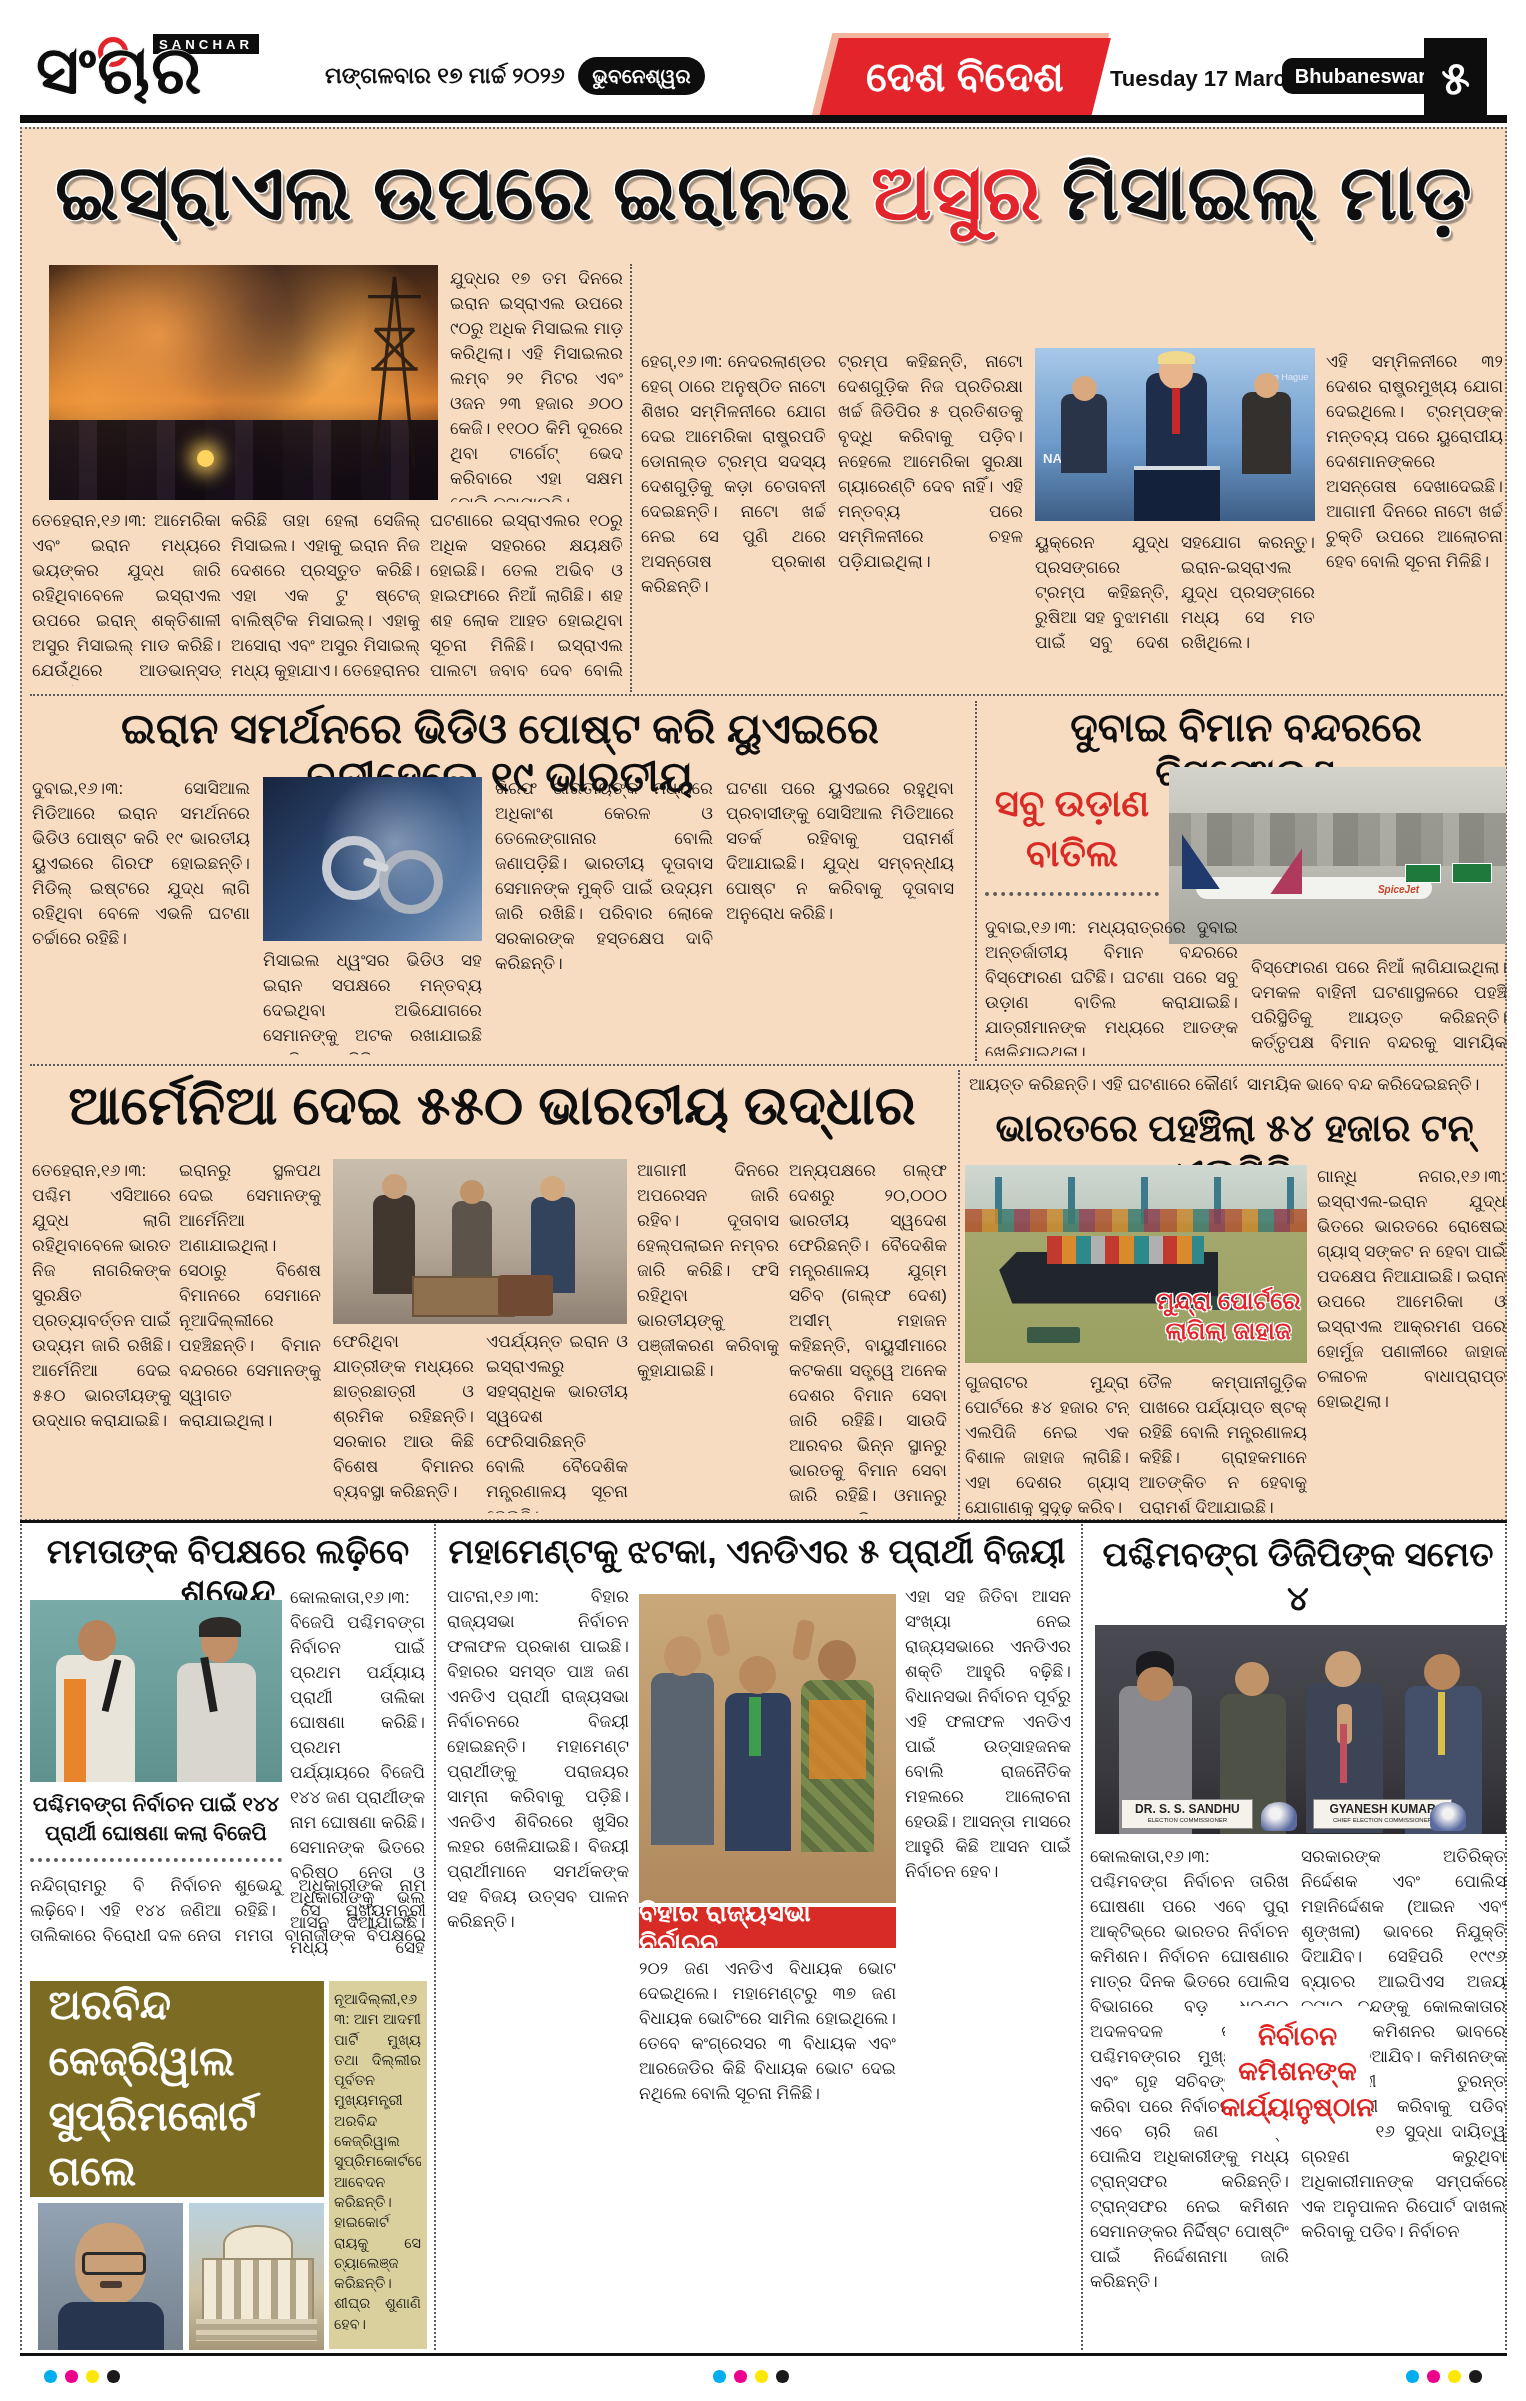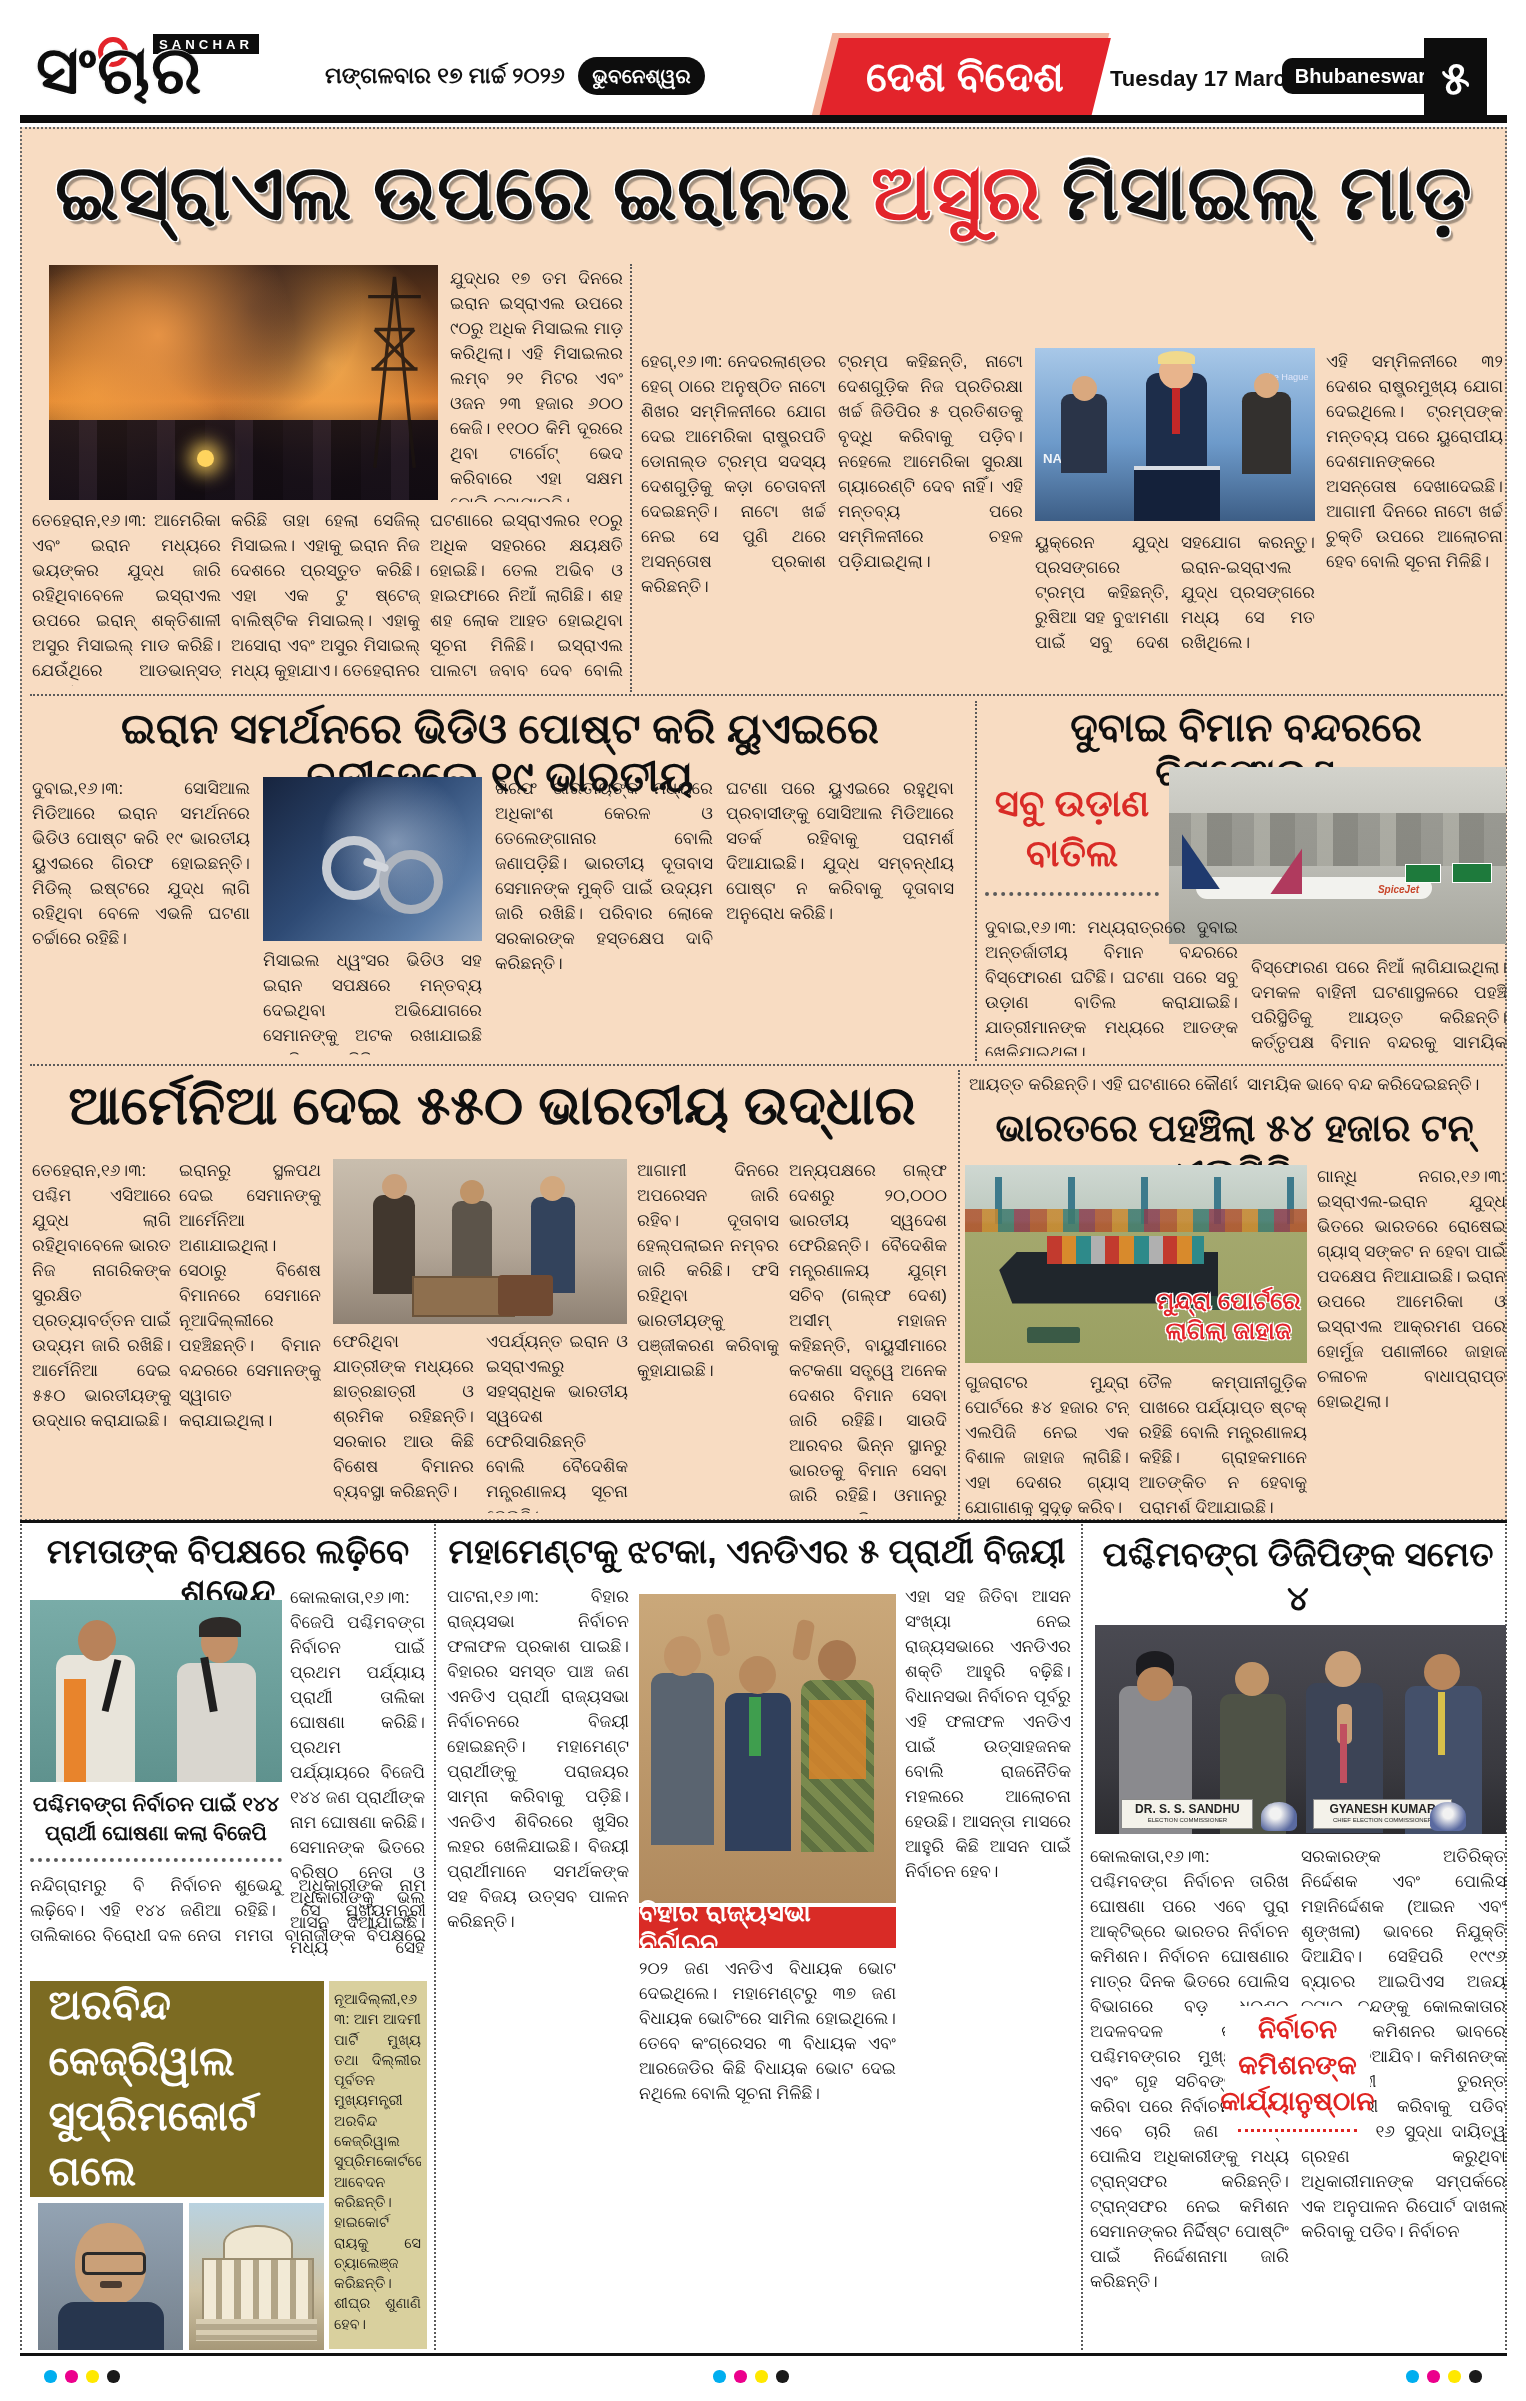--- a/index.html
+++ b/index.html
@@ -307,21 +307,21 @@
     <div class="np" style="left:218px;bottom:5.3px;width:139px;height:30px;font-size:12px;line-height:1.2;padding-top:2.6px;box-sizing:border-box;">
       <div>GYANESH KUMAR</div>
       <div style="font-size:6px;font-weight:400;">CHIEF ELECTION COMMISSIONER</div>
     </div>
     <div class="abs" style="left:166px;bottom:2.6px;width:36px;height:29px;border-radius:50% 50% 20% 20%;background:radial-gradient(circle at 40% 40%,#f2f2f2 20%,#5a6aa0 70%);"></div>
     <div class="abs" style="right:40px;bottom:2.6px;width:36px;height:29px;border-radius:50% 50% 20% 20%;background:radial-gradient(circle at 50% 40%,#f2f2f2 20%,#5a6aa0 70%);"></div>
   </div>
 
   <div class="col" style="left:1090px;top:1845px;width:199px;height:502px;">କୋଲକାତା,୧୬।୩: ପଶ୍ଚିମବଙ୍ଗ ନିର୍ବାଚନ ତାରିଖ ଘୋଷଣା ପରେ ଏବେ ପୁରା ଆକ୍ଟିଭ୍‌ରେ ଭାରତର ନିର୍ବାଚନ କମିଶନ। ନିର୍ବାଚନ ଘୋଷଣାର ମାତ୍ର ଦିନକ ଭିତରେ ପୋଲିସ ବିଭାଗରେ ବଡ଼ ଧରଣର ଅଦଳବଦଳ କରିଛନ୍ତି। ପଶ୍ଚିମବଙ୍ଗର ମୁଖ୍ୟ ସଚିବ ଏବଂ ଗୃହ ସଚିବଙ୍କୁ ବଦଳି କରିବା ପରେ ନିର୍ବାଚନ କମିଶନ ଏବେ ଚାରି ଜଣ ବରିଷ୍ଠ ପୋଲିସ ଅଧିକାରୀଙ୍କୁ ମଧ୍ୟ ଟ୍ରାନ୍ସଫର କରିଛନ୍ତି। ଟ୍ରାନ୍ସଫର ନେଇ କମିଶନ ସେମାନଙ୍କର ନିର୍ଦ୍ଦିଷ୍ଟ ପୋଷ୍ଟିଂ ପାଇଁ ନିର୍ଦ୍ଦେଶନାମା ଜାରି କରିଛନ୍ତି।</div>
   <div class="col" style="left:1301px;top:1845px;width:205px;height:502px;">ସରକାରଙ୍କ ଅତିରିକ୍ତ ନିର୍ଦ୍ଦେଶକ ଏବଂ ପୋଲିସ ମହାନିର୍ଦ୍ଦେଶକ (ଆଇନ ଏବଂ ଶୃଙ୍ଖଳା) ଭାବରେ ନିଯୁକ୍ତି ଦିଆଯିବ। ସେହିପରି ୧୯୯୬ ବ୍ୟାଚର ଆଇପିଏସ ଅଜୟ କୁମାର ନନ୍ଦଙ୍କୁ କୋଲକାତାର ପୋଲିସ କମିଶନର ଭାବରେ ନିଯୁକ୍ତି ଦିଆଯିବ। କମିଶନଙ୍କ ନିର୍ଦ୍ଦେଶାବଳୀ ତୁରନ୍ତ କାର୍ଯ୍ୟକାରୀ କରିବାକୁ ପଡିବ ଏବଂ ମାର୍ଚ୍ଚ ୧୬ ସୁଦ୍ଧା ଦାୟିତ୍ୱ ଗ୍ରହଣ କରୁଥିବା ଅଧିକାରୀମାନଙ୍କ ସମ୍ପର୍କରେ ଏକ ଅନୁପାଳନ ରିପୋର୍ଟ ଦାଖଲ କରିବାକୁ ପଡିବ। ନିର୍ବାଚନ</div>
-  <div class="abs" style="left:1225px;top:2006px;width:145px;height:132px;background:#fff;display:flex;flex-direction:column;
+  <div class="abs" style="left:1225px;top:2006px;width:145px;height:132px;background:#fff;display:flex;flex-direction:row;
               align-items:center;justify-content:center;text-align:center;">
     <div style="color:#e02421;font-size:26.4px;font-weight:900;line-height:1.35;">ନିର୍ବାଚନ କମିଶନଙ୍କ କାର୍ଯ୍ୟାନୁଷ୍ଠାନ</div>
     <div class="dotted-h" style="position:static;width:119px;margin-top:9.2px;border-top:3.3px dotted #e02421;"></div>
   </div>
 
   <div class="abs" style="left:20px;top:2353px;width:1487px;height:2.6px;background:#111;"></div>
 
   <div class="abs" style="left:44px;top:2370px;">
     <span class="dot" style="background: rgb(0, 174, 239);"></span><span class="dot" style="background: rgb(236, 0, 140);"></span><span class="dot" style="background: rgb(255, 232, 0);"></span><span class="dot" style="background: rgb(26, 26, 26);"></span>
   </div>

